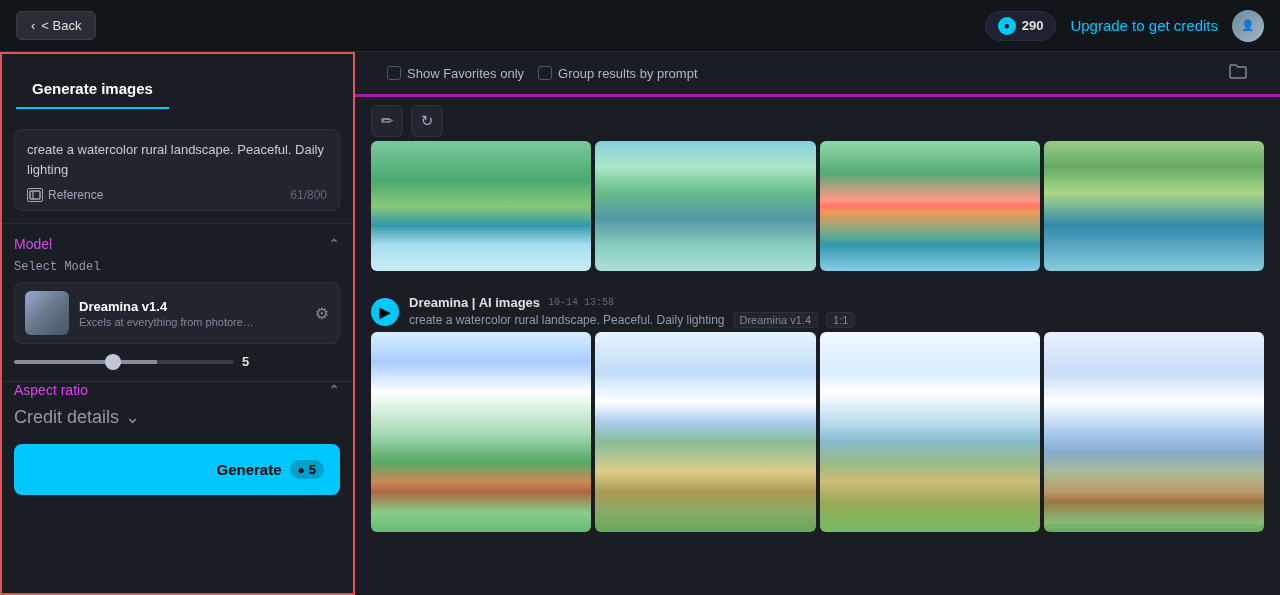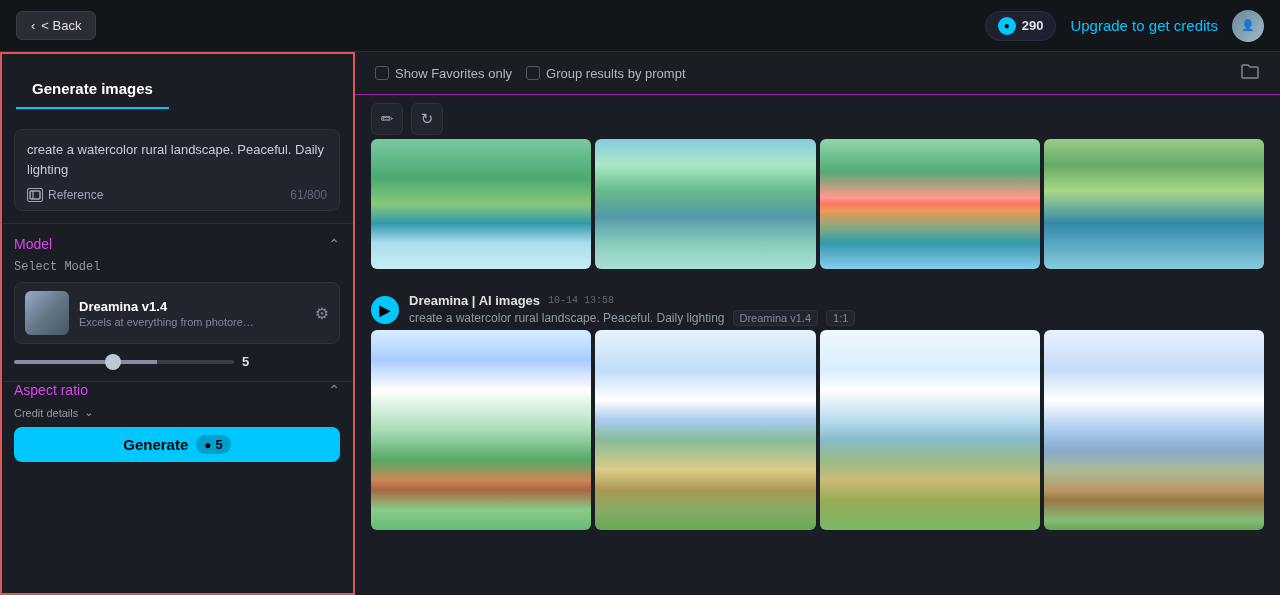--- a/index.html
+++ b/index.html
@@ -260,37 +260,37 @@
       border-top: 1px solid #2a2d35;
       padding: 0 14px;
     }
 
     
     .credit-details-row {
       padding: 8px 14px;
       display: flex; align-items: center; gap: 6px;
       cursor: pointer;
       color: #909aaa;
-      font-size: 11px;
+      font-size: 18px;
     }
 
     
     .generate-btn {
-      margin: 0 14px 14px;
+      margin: 8px 14px 14px;
       background: #00c8ff;
       border: none;
       border-radius: 8px;
       color: #000;
       font-size: 15px;
       font-weight: 700;
-      padding: 8px;
-      cursor: pointer;
-      display: flex;
-      align-items: center;
-      justify-content: center;
+      padding: 16px;
+      cursor: pointer;
+      display: flex;
+      align-items: center;
+      justify-content: flex-end;
       gap: 8px;
       width: calc(100% - 28px);
     }
     .gen-credit-badge {
       background: rgba(0,0,0,0.2);
       border-radius: 10px;
       padding: 2px 8px;
       display: flex; align-items: center; gap: 4px;
       font-size: 13px;
     }
@@ -300,23 +300,23 @@
       flex: 1;
       background: #1a1d23;
       display: flex;
       flex-direction: column;
       overflow: hidden;
     }
     .content-toolbar {
       display: flex;
       align-items: center;
       gap: 14px;
-      padding: 10px 20px;
+      padding: 10px 32px;
       background: #1a1d23;
-      border-bottom: 1px solid #a21caf;
+      border-bottom: 3px solid #a21caf;
       flex-shrink: 0;
       justify-content: space-between;
     }
     .toolbar-left {
       display: flex; align-items: center; gap: 14px;
     }
     .checkbox-wrap {
       display: flex; align-items: center; gap: 6px;
       cursor: pointer;
     }

